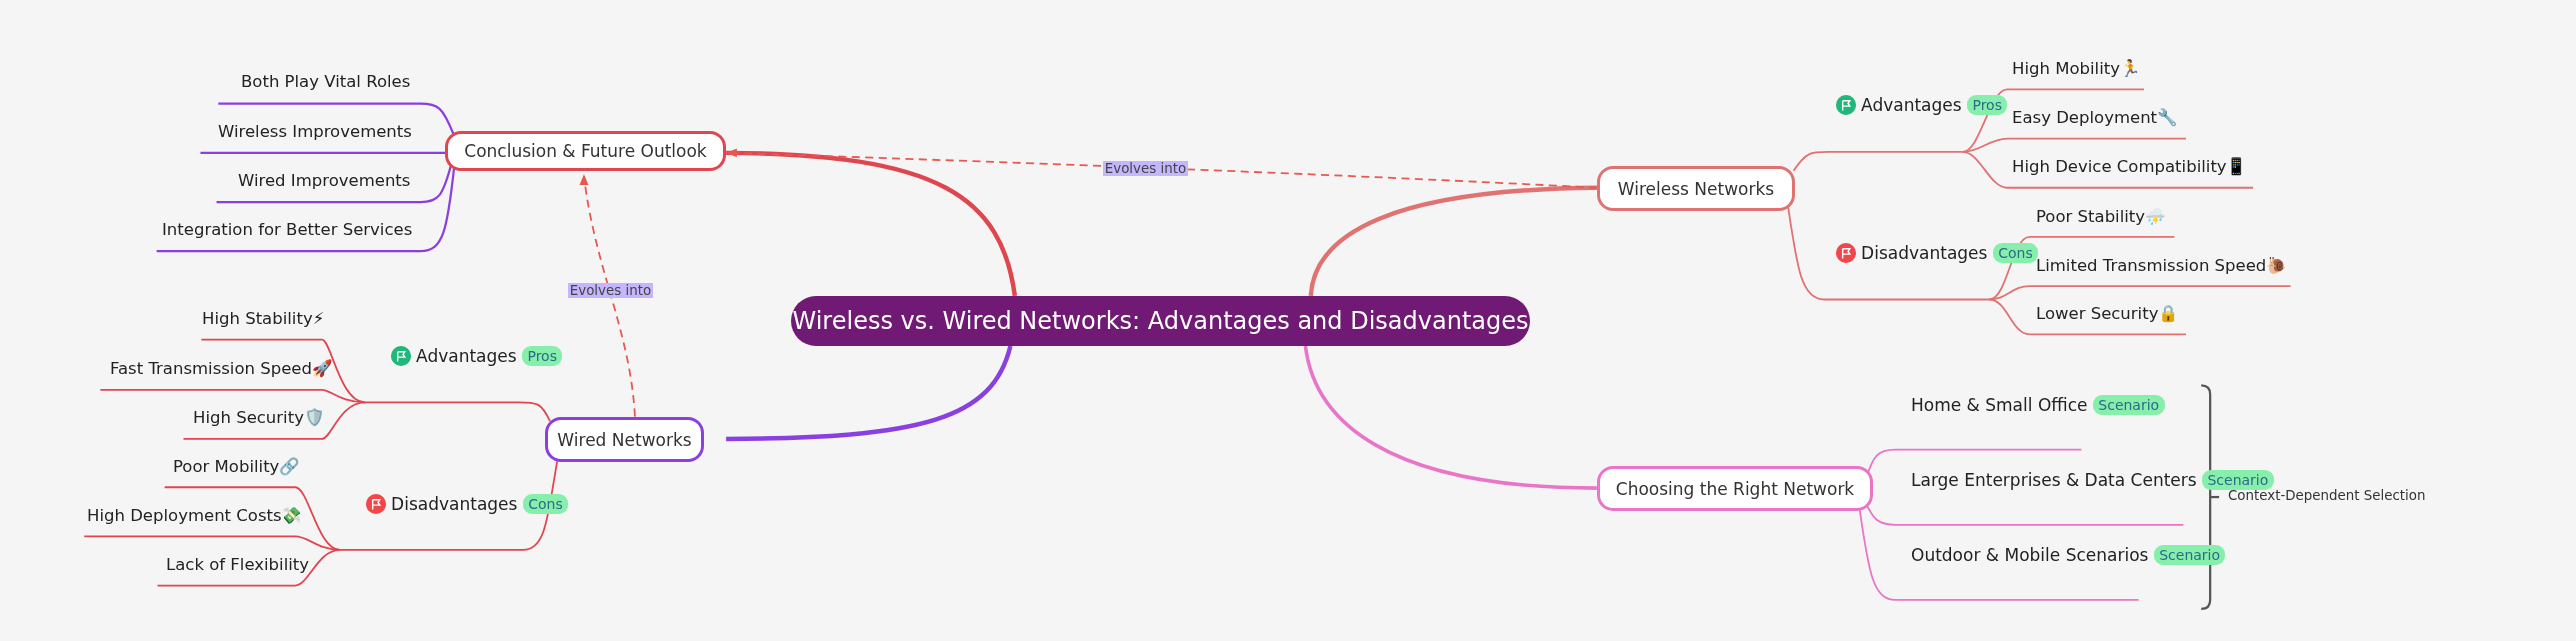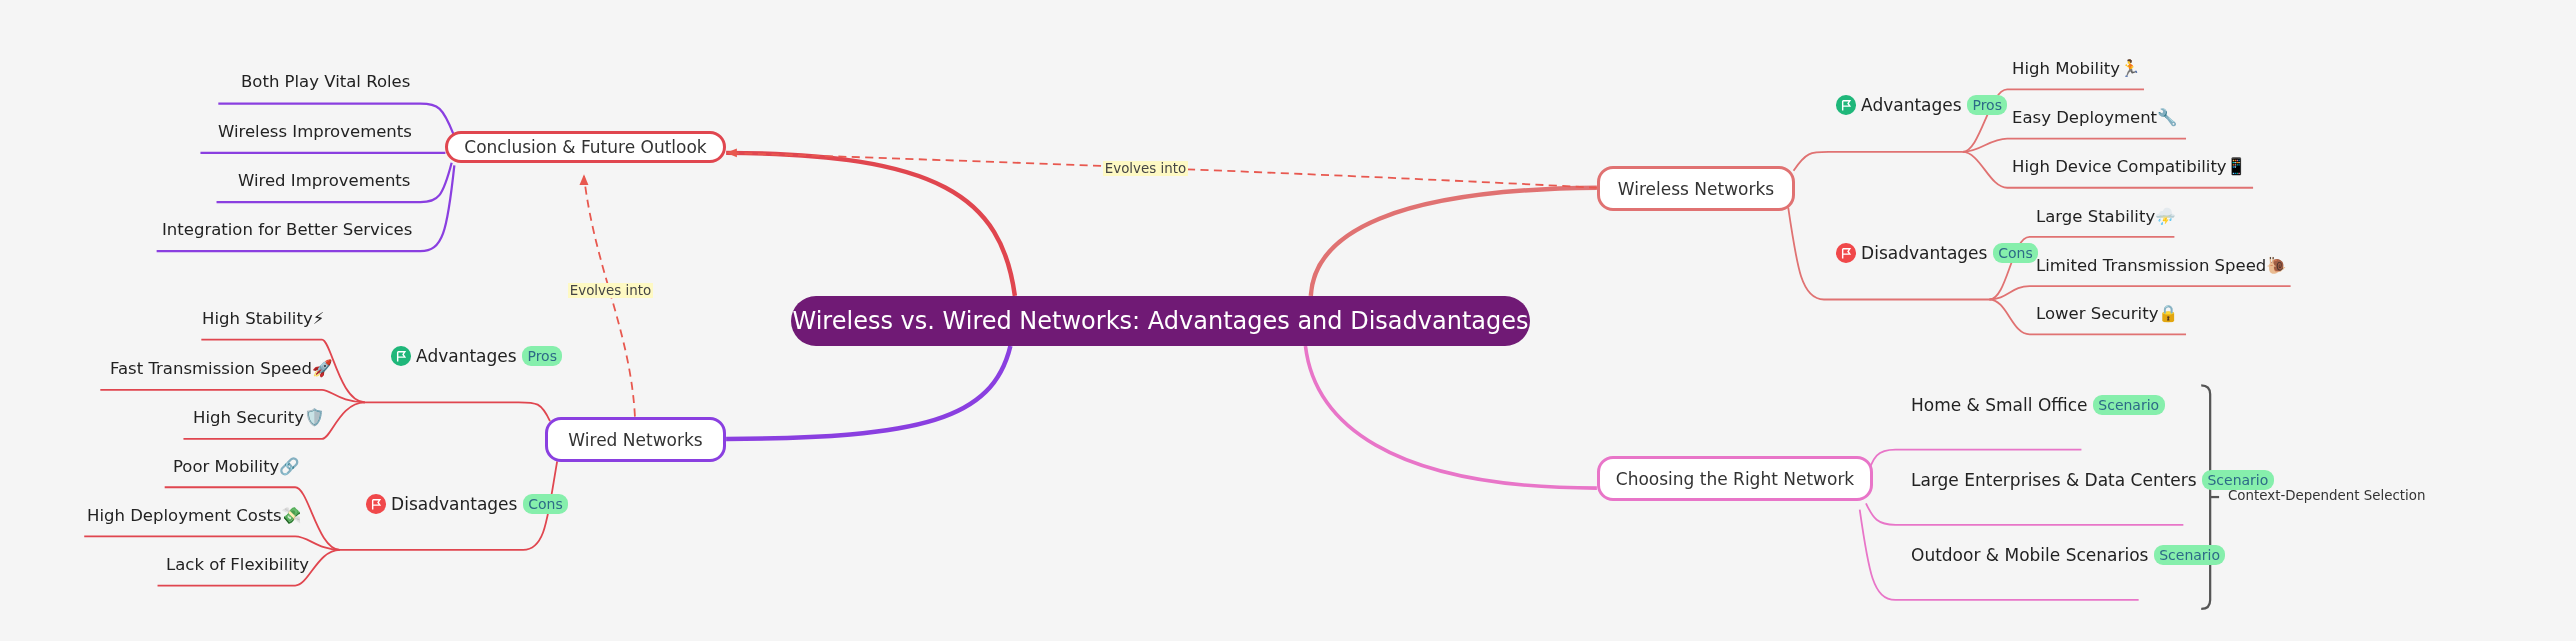--- a/index.html
+++ b/index.html
@@ -13,21 +13,21 @@
            box-sizing: border-box; display: flex; align-items: center; justify-content: center;
            font-size: 17px; color: #333; }
   .leaf { position: absolute; font-size: 16.5px; color: #222; white-space: nowrap; }
   .sub { position: absolute; display: flex; flex-direction: row; gap: 5.4px; }
   .sub-head { display: flex; align-items: center; gap: 5.4px; font-size: 17px; color: #222; }
   .flag { width: 19.7px; height: 19.7px; border-radius: 50%; display: inline-flex;
           align-items: center; justify-content: center; }
   .flag svg { width: 12.5px; height: 12.5px; }
   .tag { display: inline-block; background: #86efac; color: #2d6a87; font-size: 14px;
          padding: 1.8px 5.4px; border-radius: 9px; align-self: flex-start; }
-  .rel-label { position: absolute; font-size: 13.4px; color: #444; background: #fef9c3; padding: 0 1.8px; }
+  .rel-label { position: absolute; font-size: 13.4px; color: #444; background: #c4b5fd; padding: 0 1.8px; }
   .summary-label { position: absolute; font-size: 13.4px; color: #333; }
 </style>
 </head>
 <body>
 
 <svg id="edges" viewBox="0 0 2881 717">
 
   <path d="M1135,331 C1120,220 1050,172 812,171" fill="none" stroke="#e0464f" stroke-width="5"></path>
 
   <path d="M1130,387 C1110,470 1030,490 812,491" fill="none" stroke="#8a3fe0" stroke-width="5"></path>
@@ -76,29 +76,29 @@
   <polygon points="812,171 824,166 824,176" fill="#e8584f"></polygon>
 
   <path d="M710,466 C705,370 665,300 653,197" fill="none" stroke="#e8584f" stroke-width="2" stroke-dasharray="9,6"></path>
   <polygon points="653,195 648,207 658,207" fill="#e8584f"></polygon>
 </svg>
 
 <div class="root">
   <span>Wireless vs. Wired Networks: Advantages and Disadvantages</span>
 </div>
 
-<div class="topic" style="left:445px; top:131px; width:281px; height:32px; border-color:#e0464f;">
+<div class="topic" style="left:445px; top:131px; width:281px; height:40px; border-color:#e0464f;">
   <span>Conclusion &amp; Future Outlook</span>
 </div>
 <div class="leaf" style="left:241px; top:72px;">Both Play Vital Roles</div>
 <div class="leaf" style="left:218px; top:122px;">Wireless Improvements</div>
 <div class="leaf" style="left:238px; top:171px;">Wired Improvements</div>
 <div class="leaf" style="left:162px; top:220px;">Integration for Better Services</div>
 
-<div class="topic" style="left:545px; top:417px; width:181px; height:45px; border-color:#8a3fe0;">
+<div class="topic" style="left:545px; top:417px; width:159px; height:45px; border-color:#8a3fe0;">
   <span>Wired Networks</span>
 </div>
 <div class="sub" style="left:391px; top:346px;">
   <div class="sub-head">
     <span class="flag" style="background:#1fb77a;">
       <svg viewBox="0 0 14 14">
           <path d="M3,2 L3,13 M3,2 L11,2 L9,5 L11,8 L3,8" fill="none" stroke="#fff" stroke-width="1.6"></path>
         </svg>
     </span>
     <span>Advantages</span>
@@ -146,25 +146,25 @@
   <div class="sub-head">
     <span class="flag" style="background:#f0484a;">
       <svg viewBox="0 0 14 14">
           <path d="M3,2 L3,13 M3,2 L11,2 L9,5 L11,8 L3,8" fill="none" stroke="#fff" stroke-width="1.6"></path>
         </svg>
     </span>
     <span>Disadvantages</span>
   </div>
   <span class="tag">Cons</span>
 </div>
-<div class="leaf" style="left:2036px; top:207px;">Large Stability⛈️</div>
+<div class="leaf" style="left:2036px; top:207px;">Poor Stability⛈️</div>
 <div class="leaf" style="left:2036px; top:256px;">Limited Transmission Speed🐌</div>
 <div class="leaf" style="left:2036px; top:304px;">Lower Security🔒</div>
 
-<div class="topic" style="left:1597px; top:456px; width:276px; height:45px; border-color:#e875c8;">
+<div class="topic" style="left:1597px; top:466px; width:276px; height:45px; border-color:#e875c8;">
   <span>Choosing the Right Network</span>
 </div>
 <div class="sub" style="left:1911px; top:395px;">
   <span class="sub-head">Home &amp; Small Office</span>
   <span class="tag">Scenario</span>
 </div>
 <div class="sub" style="left:1911px; top:470px;">
   <span class="sub-head">Large Enterprises &amp; Data Centers</span>
   <span class="tag">Scenario</span>
 </div>

